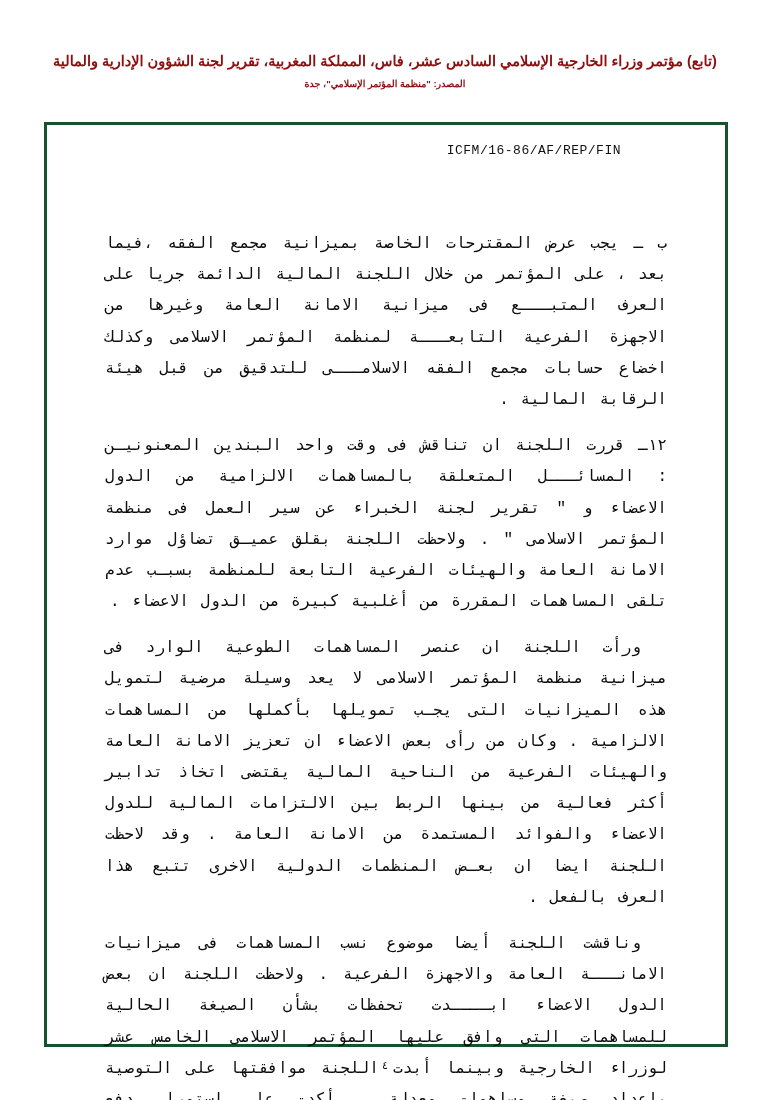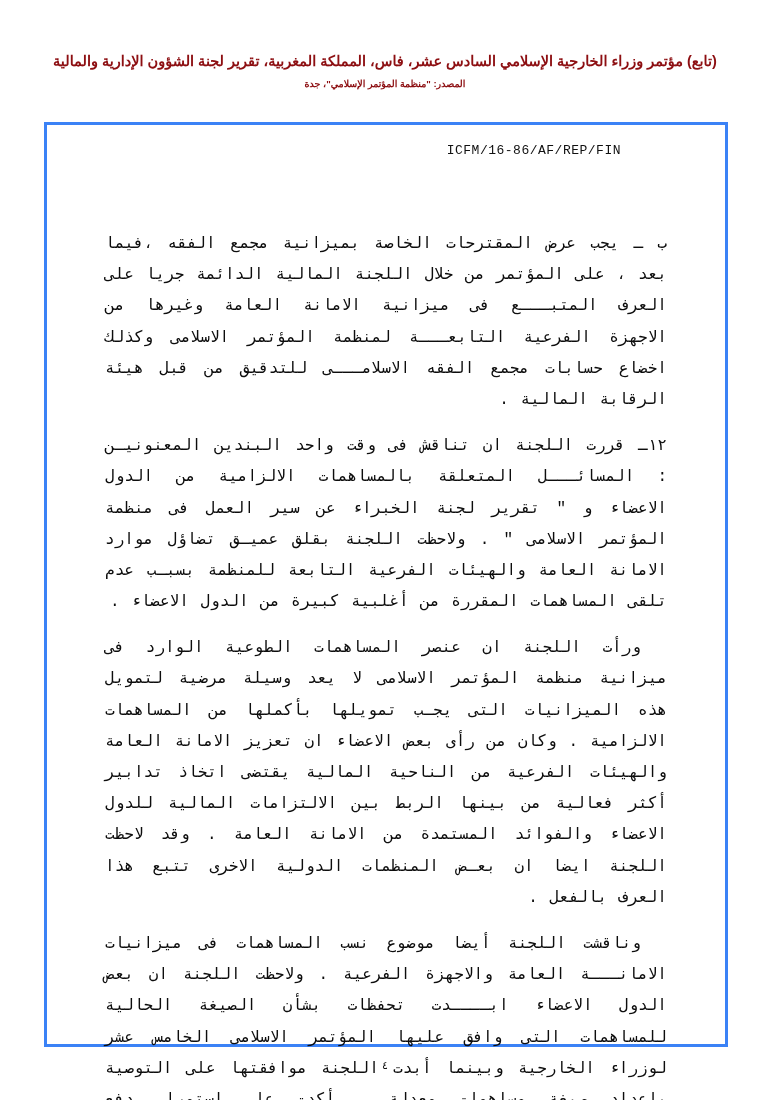--- a/index.html
+++ b/index.html
@@ -47,21 +47,21 @@
     direction: rtl;
   }
 
   
   .frame {
     position: absolute;
     top: 122px;
     left: 44px;
     width: 684px;
     height: 925px;
-    border: 3px solid #3b82f6;
+    border: 3px solid #14532d;
     box-sizing: border-box;
     background: #ffffff;
   }
 
   .doc-code {
     position: absolute;
     top: 18px;
     right: 104px;
     font-family: "Liberation Mono", "DejaVu Sans Mono", monospace;
     font-size: 13px;

